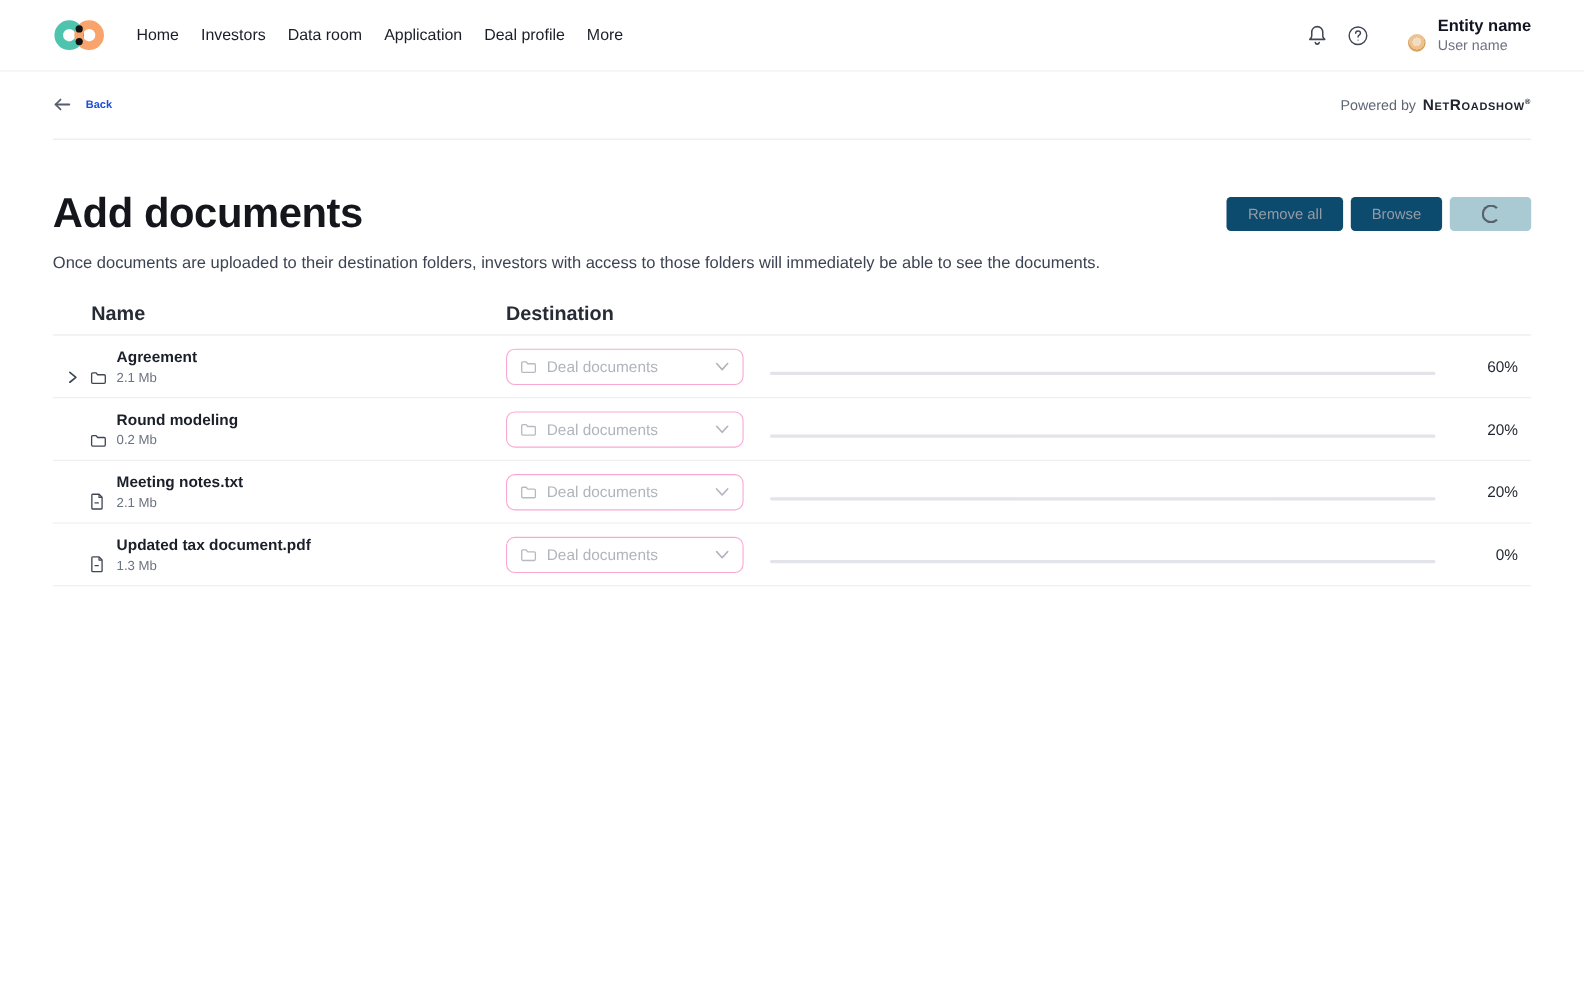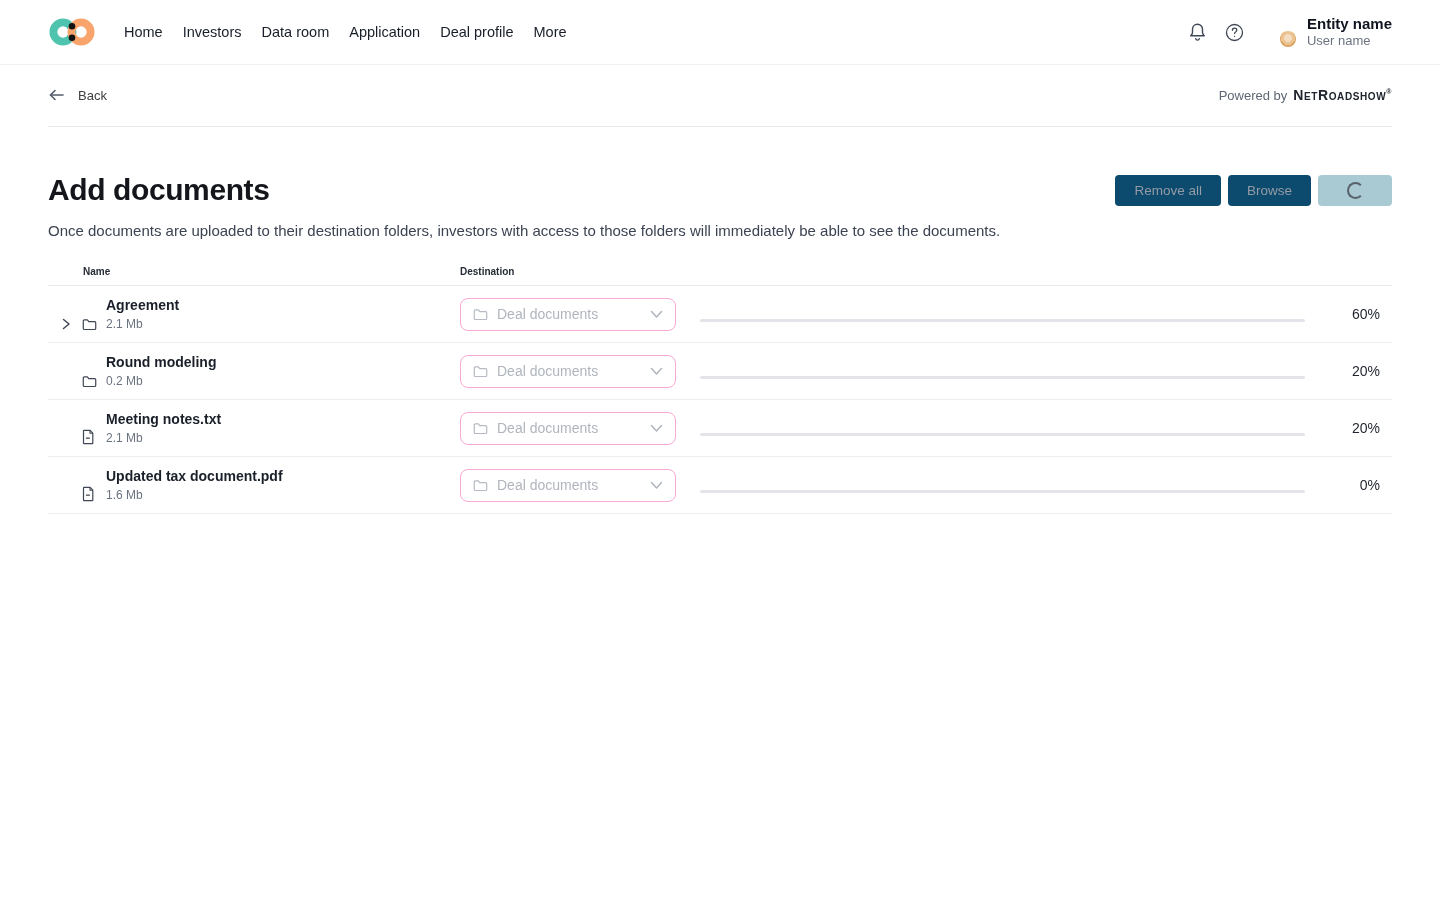--- a/index.html
+++ b/index.html
@@ -19,40 +19,40 @@
   .avatar-photo { position:absolute; left:12px; top:13px; width:16px; height:16px; border-radius:50%;
       background:radial-gradient(circle at 50% 44%, #f4dcc0 0 33%, #ecc291 34% 58%, #d9a15d 59% 100%); }
   .user-block { margin-left:10px; line-height:1.25; }
   .user-entity { font-size:15px; font-weight:700; color:#111420; }
   .user-name { font-size:13px; color:#6b7280; }
 
   
   .page-pad { padding:0 48px; }
   .backbar { height:63px; display:flex; align-items:center; justify-content:space-between; border-bottom:1px solid #e7e9ec; }
   .back-link { display:flex; align-items:center; gap:13px; cursor:pointer; }
-  .back-label { font-size:13px; font-weight:400; color:#404040; }
+  .back-label { font-size:10px; font-weight:700; color:#1d4ed8; }
   .powered { display:flex; align-items:baseline; gap:6px; }
   .powered-prefix { font-size:13px; color:#5f6673; }
   .powered-brand { font-size:14px; font-weight:700; color:#20242e; font-variant:small-caps; letter-spacing:.6px; }
   .powered-reg { font-size:7px; color:#20242e; vertical-align:super; font-weight:700; }
 
   
   .title-row { margin-top:46px; display:flex; align-items:center; justify-content:space-between; }
-  .page-title { font-size:30px; font-weight:600; letter-spacing:-.4px; color:#14161c; }
+  .page-title { font-size:38px; font-weight:600; letter-spacing:-.4px; color:#14161c; }
   .toolbar { display:flex; gap:7px; }
   .btn { height:31px; border:none; border-radius:4px; background:#0c4a6e; color:#959ba5; font-size:13.5px; font-family:inherit; padding:0 19px; cursor:pointer; }
   .btn-loading { width:74px; background:#a9cad3; display:flex; align-items:center; justify-content:center; }
   .spinner { width:17px; height:17px; border:2px solid #59616b; border-right-color:transparent; border-radius:50%; animation:spin .9s linear infinite; }
   @keyframes spin { to { transform:rotate(360deg);} }
   .page-desc { margin-top:15px; font-size:15px; color:#3c4352; }
 
   
   .table { margin-top:27px; }
   .t-head { display:grid; grid-template-columns:412px 240px 1fr; border-bottom:1px solid #e7e9ec; padding-bottom:8px; }
-  .t-head .h { font-size:10px; font-weight:700; color:#262b35; }
+  .t-head .h { font-size:18px; font-weight:700; color:#262b35; }
   .h-name { padding-left:35px; }
   .t-row { display:grid; grid-template-columns:412px 240px 1fr; align-items:center; height:57px; border-bottom:1px solid #eceef1; }
   .c-name { display:flex; align-items:flex-end; padding-left:12px; }
   .exp-slot { width:22px; display:flex; align-items:center; }
   .row-icon { width:16px; display:flex; align-items:center; margin-right:8px; color:#3f4654; }
   .nm { line-height:1.2; }
   .nm-title { font-size:14px; font-weight:700; color:#1a1f29; }
   .nm-size { font-size:12px; color:#6b7280; margin-top:3px; }
 
   .dd { width:216px; height:33px; border:1px solid #f9a8d4; border-radius:8px; display:flex; align-items:center; padding:0 12px; gap:9px; background:#fff; cursor:pointer; }
@@ -251,21 +251,21 @@
 
           <span class="row-icon icon-file" style="display: flex;">
             <svg width="13" height="16" viewBox="0 0 13 16" fill="none" stroke="#3f4654" stroke-width="1.2" stroke-linejoin="round">
               <path d="M2.2 1.3h5.9l2.7 2.8v9.9c0 .4-.3.7-.7.7H2.2c-.4 0-.7-.3-.7-.7V2c0-.4.3-.7.7-.7z"></path>
               <path d="M8 1.5v2.7h2.7" stroke-width="1.1"></path>
               <path d="M4.4 9.2h3" stroke-linecap="round"></path>
             </svg>
           </span>
           <span class="nm">
             <div class="nm-title">Updated tax document.pdf</div>
-            <div class="nm-size">1.6 Mb</div>
+            <div class="nm-size">1.3 Mb</div>
           </span>
         </div>
         <div class="c-dest">
           <div class="dd">
             <svg width="15" height="13" viewBox="0 0 16 14" fill="none" stroke="#b6bbc3" stroke-width="1.3" stroke-linejoin="round">
               <path d="M1.3 3.2c0-.6.5-1.1 1.1-1.1h3.3L7.2 4h6.4c.6 0 1.1.5 1.1 1.1v6.2c0 .6-.5 1.1-1.1 1.1H2.4c-.6 0-1.1-.5-1.1-1.1z"></path>
             </svg>
             <span class="dd-label">Deal documents</span>
             <svg width="13" height="9" viewBox="0 0 13 9" fill="none" stroke="#b0b5bd" stroke-width="1.5" stroke-linecap="round" stroke-linejoin="round">
               <path d="M1.5 1.5 6.5 7l5-5.5"></path>

